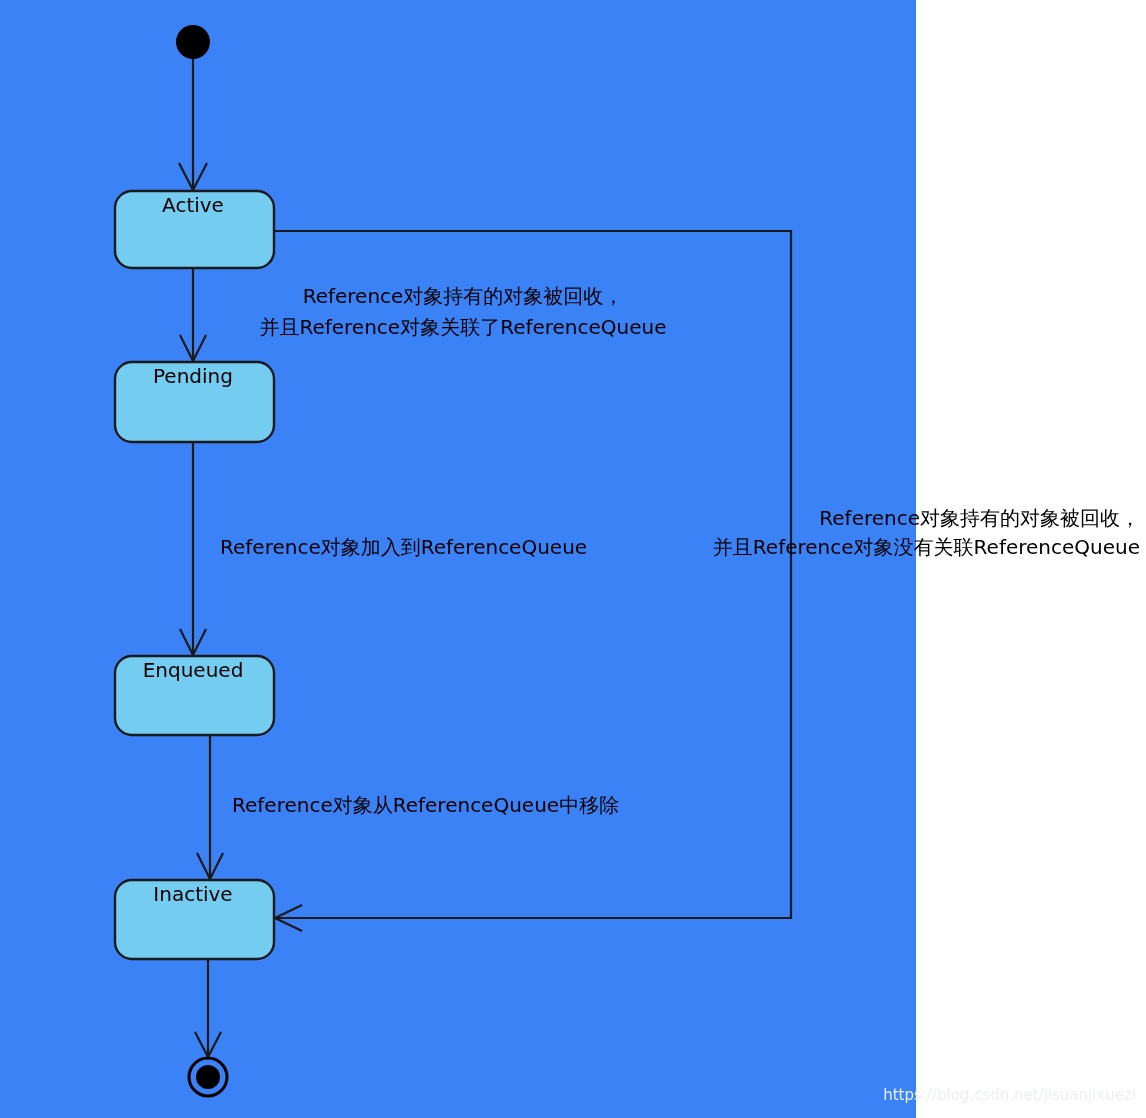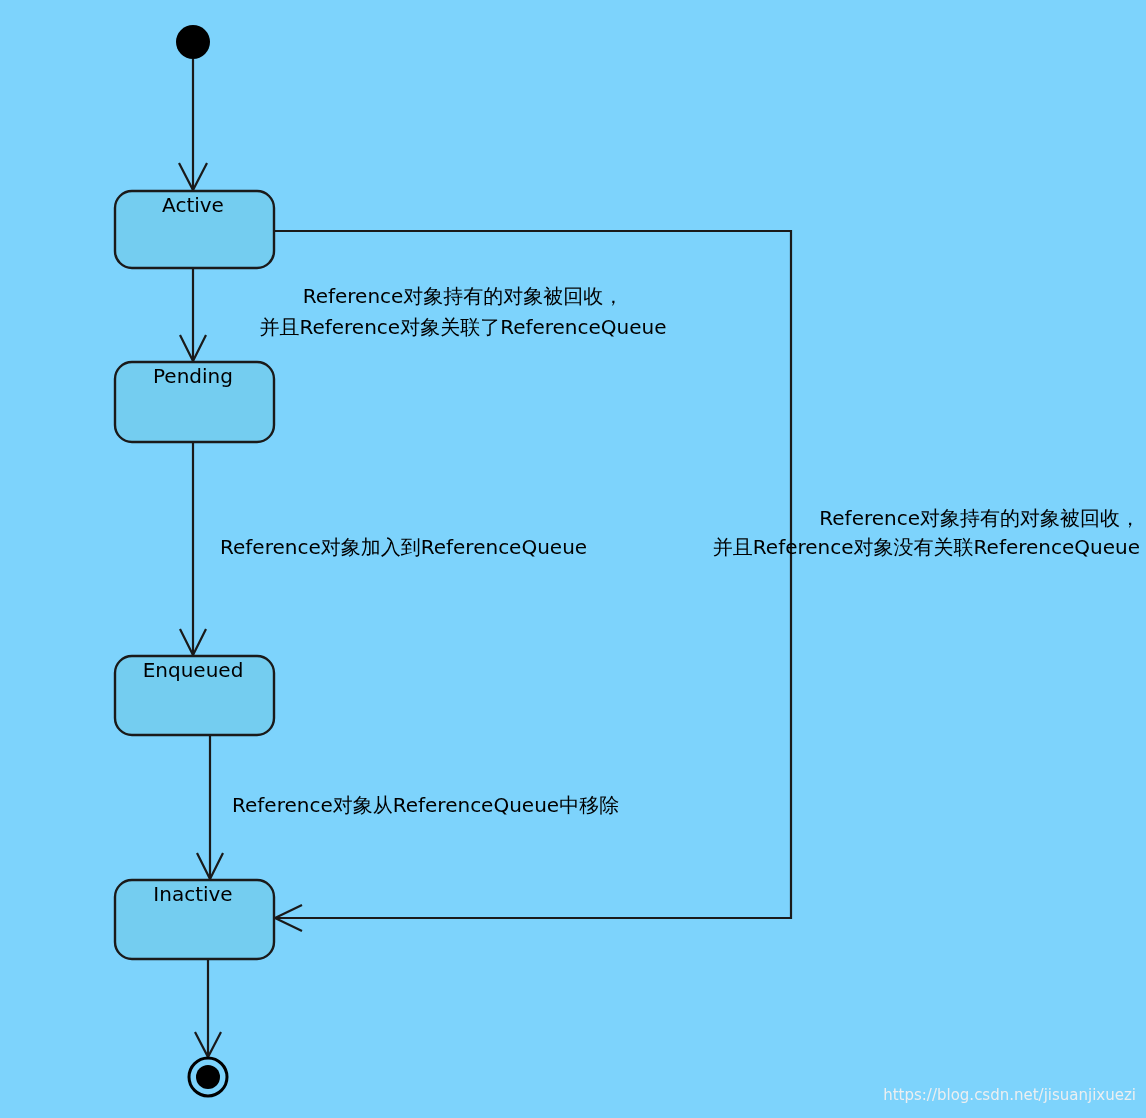--- a/index.html
+++ b/index.html
@@ -8,23 +8,23 @@
     background: #ffffff;
   }
   body {
     width: 1146px;
     height: 1118px;
     overflow: hidden;
     font-family: "DejaVu Sans", "Liberation Sans", sans-serif;
   }
   #diagram-root {
     position: relative;
-    width: 1146px;
+    width: 916px;
     height: 1118px;
-    background: #7dd3fc;
+    background: #3b82f6;
   }
   svg.diagram-canvas {
     display: block;
     width: 1146px;
     height: 1118px;
   }
   .state-box-shape {
     stroke: #1a1a1a;
     stroke-width: 2.4;
   }

